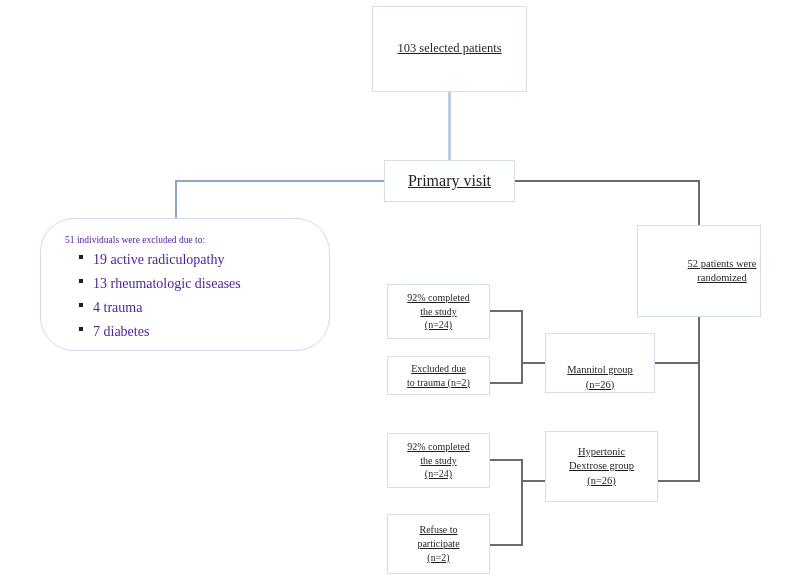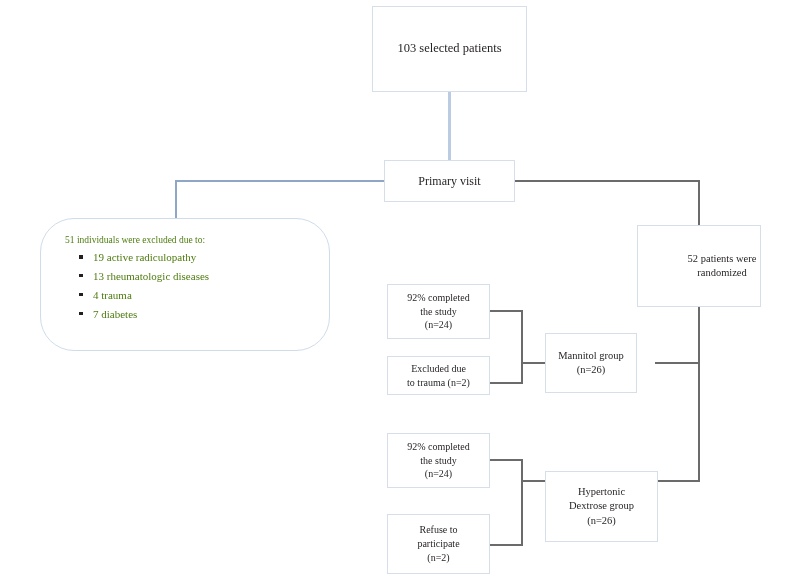--- a/index.html
+++ b/index.html
@@ -31,111 +31,113 @@
     display: flex;
     align-items: center;
     justify-content: center;
     text-align: center;
     color: #231f20;
     line-height: 1.38;
     z-index: 2;
   }
   .node .lines {
     white-space: pre-line;
+    text-decoration: underline;
   }
   #node-selected {
     left: 372px;
     top: 6px;
     width: 155px;
     height: 86px;
     font-size: 12.5px;
   }
   #node-primary-visit {
     left: 384px;
     top: 160px;
     width: 131px;
     height: 42px;
-    font-size: 12px;
+    font-size: 16px;
   }
   #node-randomized {
     left: 637px;
     top: 225px;
     width: 124px;
-    height: 82px;
+    height: 92px;
     font-size: 10.5px;
     padding-left: 46px;
   }
   #node-mannitol-completed {
     left: 387px;
     top: 284px;
     width: 103px;
     height: 55px;
     font-size: 10px;
   }
   #node-mannitol-excluded {
     left: 387px;
     top: 356px;
     width: 103px;
     height: 39px;
     font-size: 10px;
   }
   #node-mannitol-group {
     left: 545px;
     top: 333px;
-    width: 92px;
+    width: 110px;
     height: 60px;
     font-size: 10.5px;
+    align-items: flex-end;
   }
   #node-dextrose-completed {
     left: 387px;
     top: 433px;
     width: 103px;
     height: 55px;
     font-size: 10px;
   }
   #node-dextrose-refused {
     left: 387px;
     top: 514px;
     width: 103px;
     height: 60px;
     font-size: 10px;
     justify-content: center;
   }
   #node-dextrose-group {
     left: 545px;
-    top: 471px;
+    top: 431px;
     width: 113px;
     height: 71px;
     font-size: 10.5px;
   }
   #node-excluded {
     position: absolute;
     left: 40px;
     top: 218px;
     width: 290px;
     height: 133px;
     box-sizing: border-box;
     background: #ffffff;
     border: 1px solid #cfdcea;
     border-radius: 34px;
     z-index: 2;
     padding: 16px 22px 10px 18px;
-    color: #4d7c0f;
+    color: #4c1d95;
   }
   #node-excluded .headline {
     font-size: 9.5px;
     margin: 0 0 3px 6px;
   }
   #node-excluded ul {
     margin: 0;
     padding: 0 0 0 34px;
     list-style: none;
   }
   #node-excluded li {
-    font-size: 11px;
+    font-size: 14px;
     line-height: 1.72;
     position: relative;
   }
   #node-excluded li::before {
     content: "";
     position: absolute;
     left: -14px;
     top: 7px;
     width: 3.5px;
     height: 3.5px;

